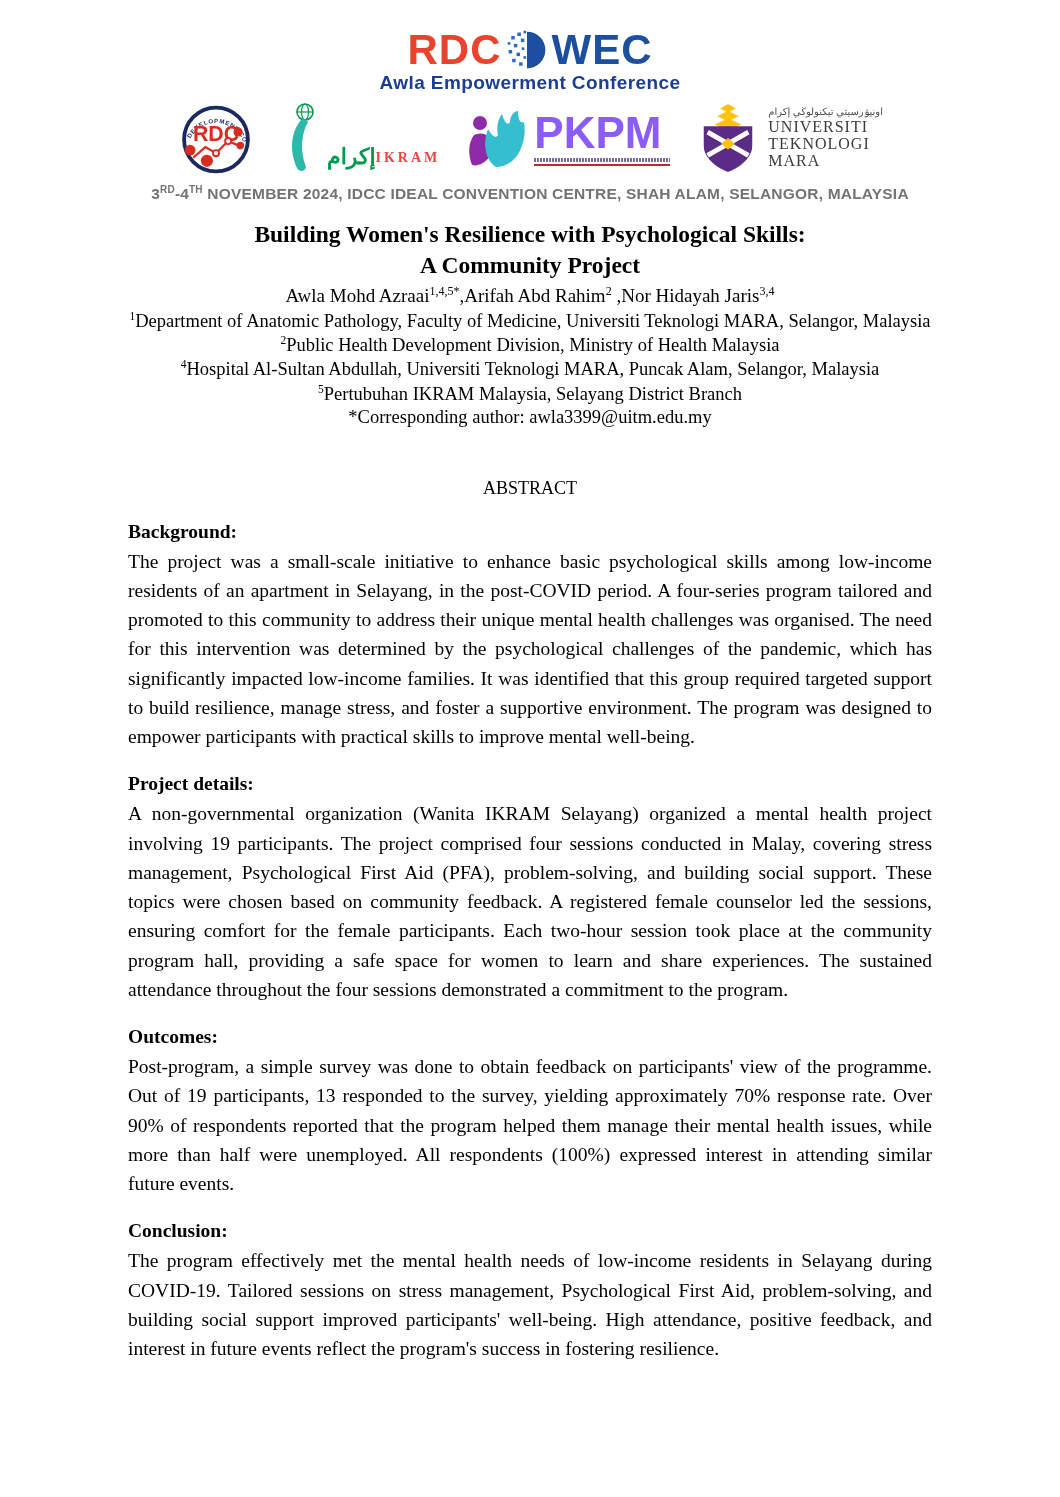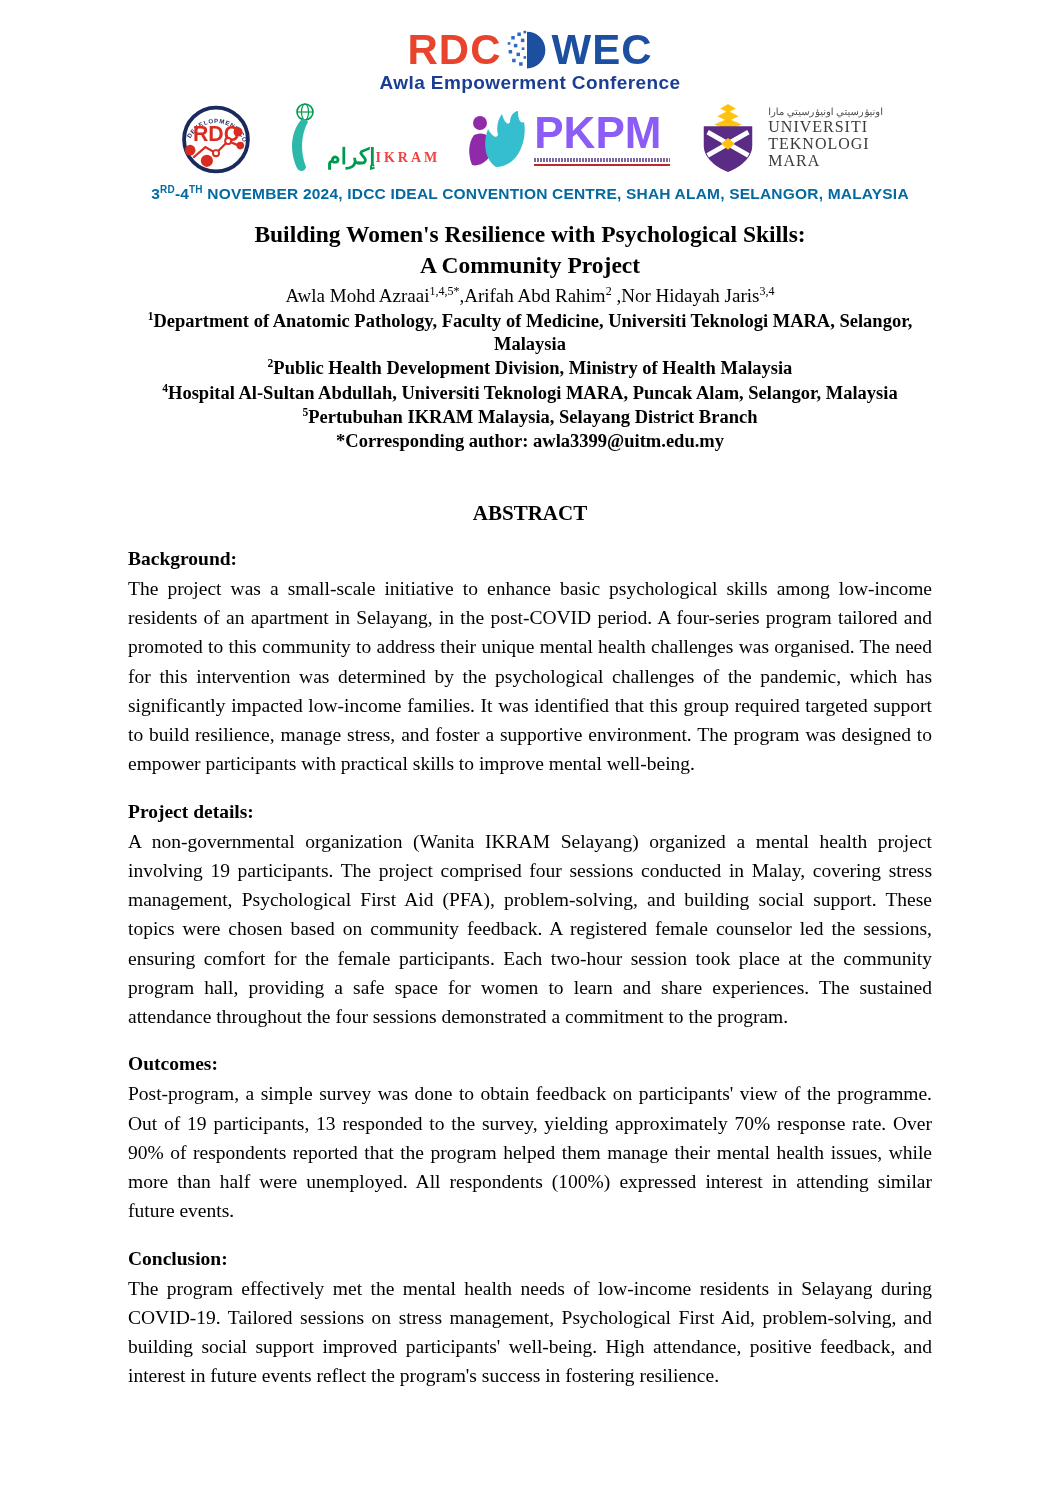--- a/index.html
+++ b/index.html
@@ -29,33 +29,33 @@
   .pkpm-tagline { width:136px; height:4px; margin-top:3px;
                   background:repeating-linear-gradient(90deg,#7a6aa0 0 2px,#fff 2px 3px); }
   .pkpm-underline { width:136px; height:2px; background:#C2272D; margin-top:2px; }
   .uitm-logo { display:flex; align-items:center; gap:8px; }
   .uitm-text { display:flex; flex-direction:column; align-items:flex-start; line-height:1.08;
                font-family:"Liberation Serif", serif; color:#3B3B3B; }
   .uitm-jawi { font-size:10px; color:#4a4a4a; }
   .uitm-line { font-size:16px; letter-spacing:1px; }
 
   .event-line { font-family:"Liberation Sans", sans-serif; font-weight:bold;
-                font-size:15.5px; margin-top:8px; letter-spacing:0.2px; color:#0369a1; }
+                font-size:15.5px; margin-top:8px; letter-spacing:0.2px; color:#737373; }
   .event-line sup { font-size:10px; vertical-align:super; }
 
   
   .paper-title { text-align:center; font-weight:bold; font-size:23.5px; line-height:1.32; margin-top:16px; }
   .authors { text-align:center; font-size:19px; margin-top:3px; }
   .authors sup { font-size:12px; }
   .affiliations { text-align:center; font-size:18.5px; line-height:1.26; margin-top:1px; }
-  .affiliations div { margin:0;font-weight:bold; }
+  .affiliations div { margin:0; }
   .affiliations sup { font-size:11.5px; }
 
   
-  .abstract-title { text-align:center; font-weight:bold; font-size:21px; margin-top:48px; }
+  .abstract-title { text-align:center; font-weight:normal; font-size:18px; margin-top:48px; }
   .section { margin-top:22px; }
   .section h3 { font-size:19.5px; font-weight:bold; margin-bottom:4px; }
   .section p { font-size:19.5px; line-height:1.5; text-align:justify; }
 </style>
 </head>
 <body>
 
 <div class="page">
 
   <div class="header">
@@ -132,21 +132,21 @@
       <div class="uitm-logo">
         <svg width="64" height="70" viewBox="0 0 66 72">
           <polygon points="33,1 41,5.5 33,10 25,5.5" fill="#FFC20E"></polygon>
           <polygon points="33,8 44,13.5 33,19 22,13.5" fill="#FFC20E"></polygon>
           <polygon points="33,16 47,22 33,28 19,22" fill="#FFC20E"></polygon>
           <path d="M8,24 L58,24 L58,44 C58,58 42,68 33,71 C24,68 8,58 8,44 Z" fill="#5B2C86"></path>
           <path d="M12,30 L54,54 M54,30 L12,54" stroke="#ffffff" stroke-width="5" fill="none"></path>
           <polygon points="33,36 40,42 33,48 26,42" fill="#FFC20E"></polygon>
         </svg>
         <div class="uitm-text">
-          <span class="uitm-jawi">اونيۏرسيتي اونيۏرسيتي مارا</span>
+          <span class="uitm-jawi">اونيۏرسيتي تيكنولوڬي إكرام</span>
           <span class="uitm-line">UNIVERSITI</span>
           <span class="uitm-line">TEKNOLOGI</span>
           <span class="uitm-line">MARA</span>
         </div>
       </div>
     </div>
 
     <div class="event-line"><span>3</span><sup>RD</sup><span>-4</span><sup>TH</sup><span> NOVEMBER 2024, IDCC IDEAL CONVENTION CENTRE, SHAH ALAM, SELANGOR, MALAYSIA</span></div>
   </div>
 

